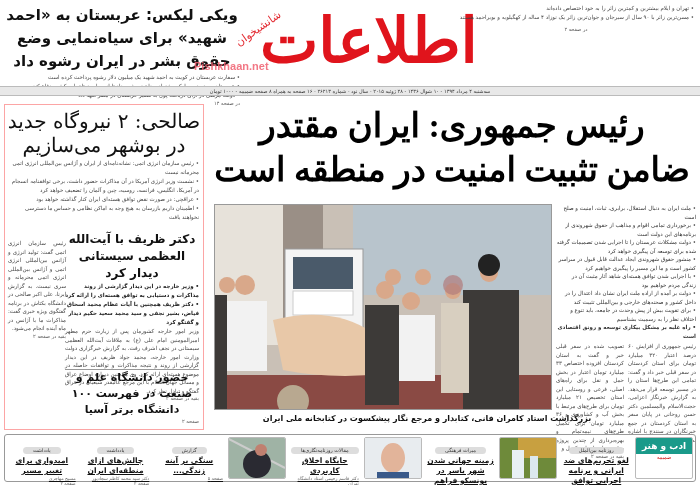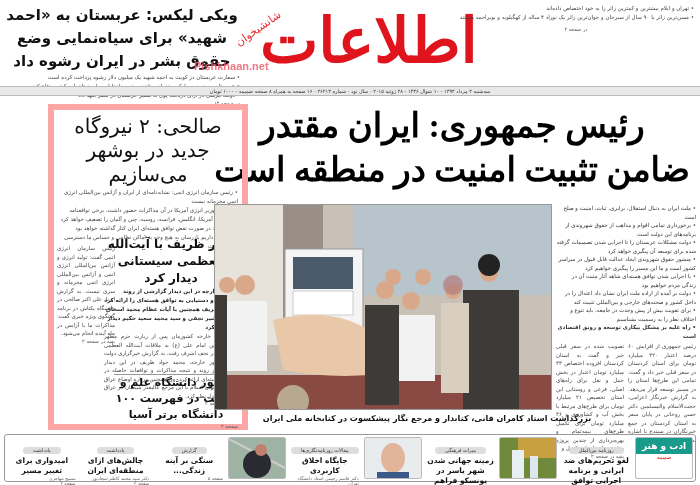--- a/index.html
+++ b/index.html
@@ -19,21 +19,21 @@
   .logo-text { position: absolute; left: 28px; top: -4px; font-family: "DejaVu Serif", serif; font-weight: bold; font-size: 62px; color: #e0141c; letter-spacing: -2px; line-height: 90px; white-space: nowrap; }
   .logo-sub { position: absolute; left: 0; top: 22px; font-family: "DejaVu Serif", serif; color: #e0141c; font-size: 11px; transform: rotate(-35deg); opacity: .9; }
   .watermark { position: absolute; left: -38px; top: 60px; font-family: "Liberation Sans", sans-serif; font-weight: bold; font-size: 11px; color: #f06070; direction: ltr; opacity: .85; }
 
   .dateline { left: 0; top: 86px; width: 700px; height: 10px; background: #e8e8e8; border-top: 1px solid #bbb; border-bottom: 1px solid #bbb; font-size: 5px; line-height: 9px; text-align: center; color: #333; }
 
   
   .headline { left: 212px; top: 104px; width: 480px; text-align: center; font-family: Liberation Serif, serif; font-weight: bold; font-size: 34px; line-height: 44px; color: #000; }
 
   
-  .left-box { left: 4px; top: 104px; width: 200px; height: 326px; border: 6px solid #fca5a5; margin-left: 44px; }
+  .left-box { left: 4px; top: 104px; width: 200px; height: 326px; border: 1px solid #fca5a5; }
   .lb-title { font-family: "DejaVu Serif", serif; font-size: 20px; line-height: 24px; text-align: center; margin-top: 4px; }
   .lb-bullets { padding: 2px 4px; }
   .lb-sub-title { font-weight: bold; font-size: 12px; line-height: 17px; text-align: center; }
   .body-text { font-size: 5.5px; line-height: 8.5px; color: #444; text-align: justify; }
 
   .col-narrow { position: absolute; left: 3px; top: 68px; width: 58px; }
   .col-wide { position: absolute; right: 4px; top: 130px; width: 134px; }
   .lb-bottom { position: absolute; left: 60px; right: 4px; top: 264px; border-top: 1px solid #999; }
   .lb-bottom-title { font-size: 11px; line-height: 16px; text-align: center; font-weight: bold; }
 
@@ -42,21 +42,21 @@
   .photo-caption { left: 214px; top: 410px; width: 338px; height: 18px; font-weight: bold; font-size: 8px; line-height: 18px; text-align: center; margin-left: 44px; }
 
   
   .right-col { left: 556px; top: 204px; width: 140px; }
   .right-bullets .b { font-size: 5.5px; line-height: 8.5px; color: #333; text-align: right; }
   .right-sub { display: flex; gap: 4px; margin-top: 2px; }
   .right-sub > div { flex: 1; }
 
   
   .bottom-strip { left: 4px; top: 434px; width: 692px; height: 48px; border: 1px solid #999; border-radius: 3px; display: flex; flex-direction: row-reverse; align-items: stretch; }
-  .teaser { flex: 1; padding: 2px 3px; text-align: center; position: relative; }
+  .teaser { flex: 1; padding: 2px 3px; text-align: center; position: relative; text-decoration: underline; }
   .teaser .tag { display: inline-block; background: #ddd; border-radius: 6px; font-size: 5px; line-height: 7px; padding: 0 10px; color: #333; }
   .teaser .tt { font-weight: bold; font-size: 7.5px; line-height: 10px; }
   .teaser .small { font-size: 4.5px; color: #666; text-align: right; }
   .thumb { flex: 0 0 58px; margin: 2px; border-radius: 2px; overflow: hidden; border: 1px solid #bbb; }
 </style>
 </head>
 <body>
 
 <div class="abs top-left-story">
   <div class="story-title-top">ویکی لیکس: عربستان به «احمد شهید» برای سیاه‌نمایی وضع حقوق بشر در ایران رشوه داد</div>

